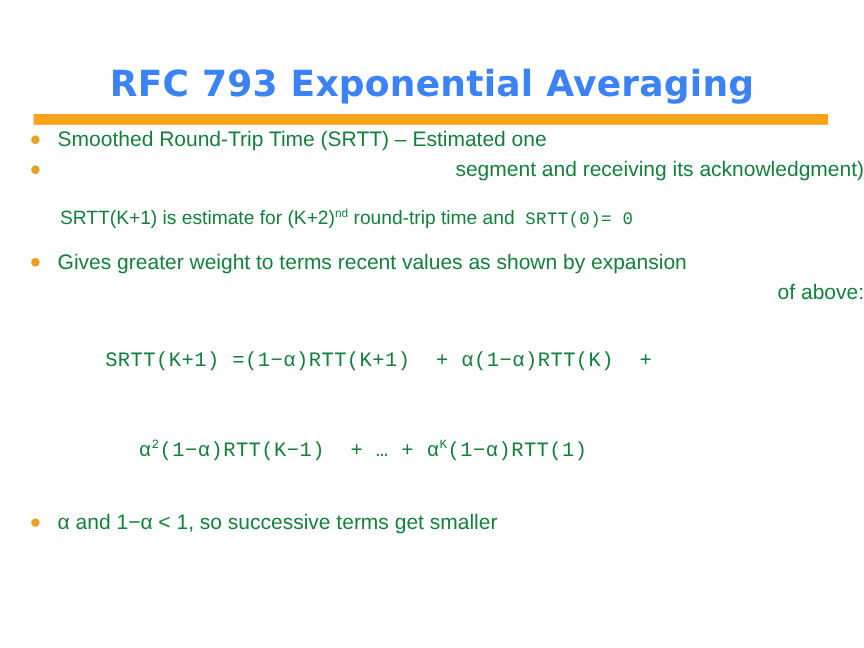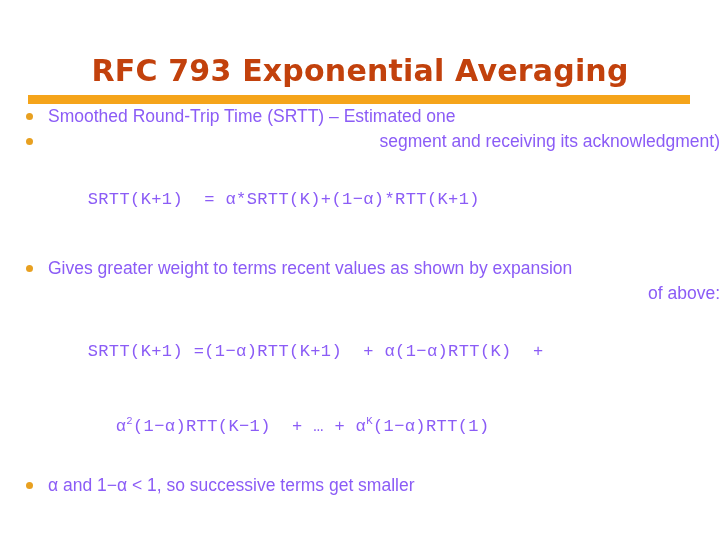--- a/index.html
+++ b/index.html
@@ -27,21 +27,21 @@
   .slide-title {
     position: absolute;
     left: 28px;
     top: 54px;
     width: 664px;
     font-family: "DejaVu Sans", sans-serif;
     font-weight: bold;
     font-size: 30px;
     line-height: 34px;
     letter-spacing: 0.2px;
-    color: #c2410c;
+    color: #3b82f6;
     text-align: center;
     white-space: nowrap;
   }
   .title-rule {
     position: absolute;
     left: 28px;
     top: 95px;
     width: 662px;
     height: 9px;
     background: #F5A41A;
@@ -54,21 +54,21 @@
     top: 104px;
     width: 720px;
     height: 436px;
   }
 
   .line {
     position: relative;
     white-space: nowrap;
     font-size: 17.5px;
     line-height: 25px;
-    color: #8b5cf6;
+    color: #15803d;
   }
 
   
   .bullet-line {
     padding-left: 48px;
     margin: 0;
   }
   .bullet-line .bullet {
     position: absolute;
     left: 26px;
@@ -134,26 +134,26 @@
 
     <div class="line bullet-line">
       <span class="bullet"></span>
     </div>
     <div class="line cont-line">
       <span>segment and receiving its acknowledgment)</span>
     </div>
 
     <div class="sp-2"></div>
 
-    <div class="line mono mono-l1">
-      <span>SRTT(K+1)  = α*SRTT(K)+(1−α)*RTT(K+1)</span>
-    </div>
 
     <div class="sp-3"></div>
 
+    <div class="line sub-note">
+      <span>SRTT(K+1) is estimate for (K+2)</span><sup>nd</sup><span> round-trip time   and</span>&nbsp;&nbsp;<span class="mono-small">SRTT(0)= 0</span>
+    </div>
 
     <div class="sp-4"></div>
 
     <div class="line bullet-line">
       <span class="bullet"></span>
       <span>Gives greater weight to terms recent values as shown by expansion</span>
     </div>
     <div class="line cont-line">
       <span>of above:</span>
     </div>

